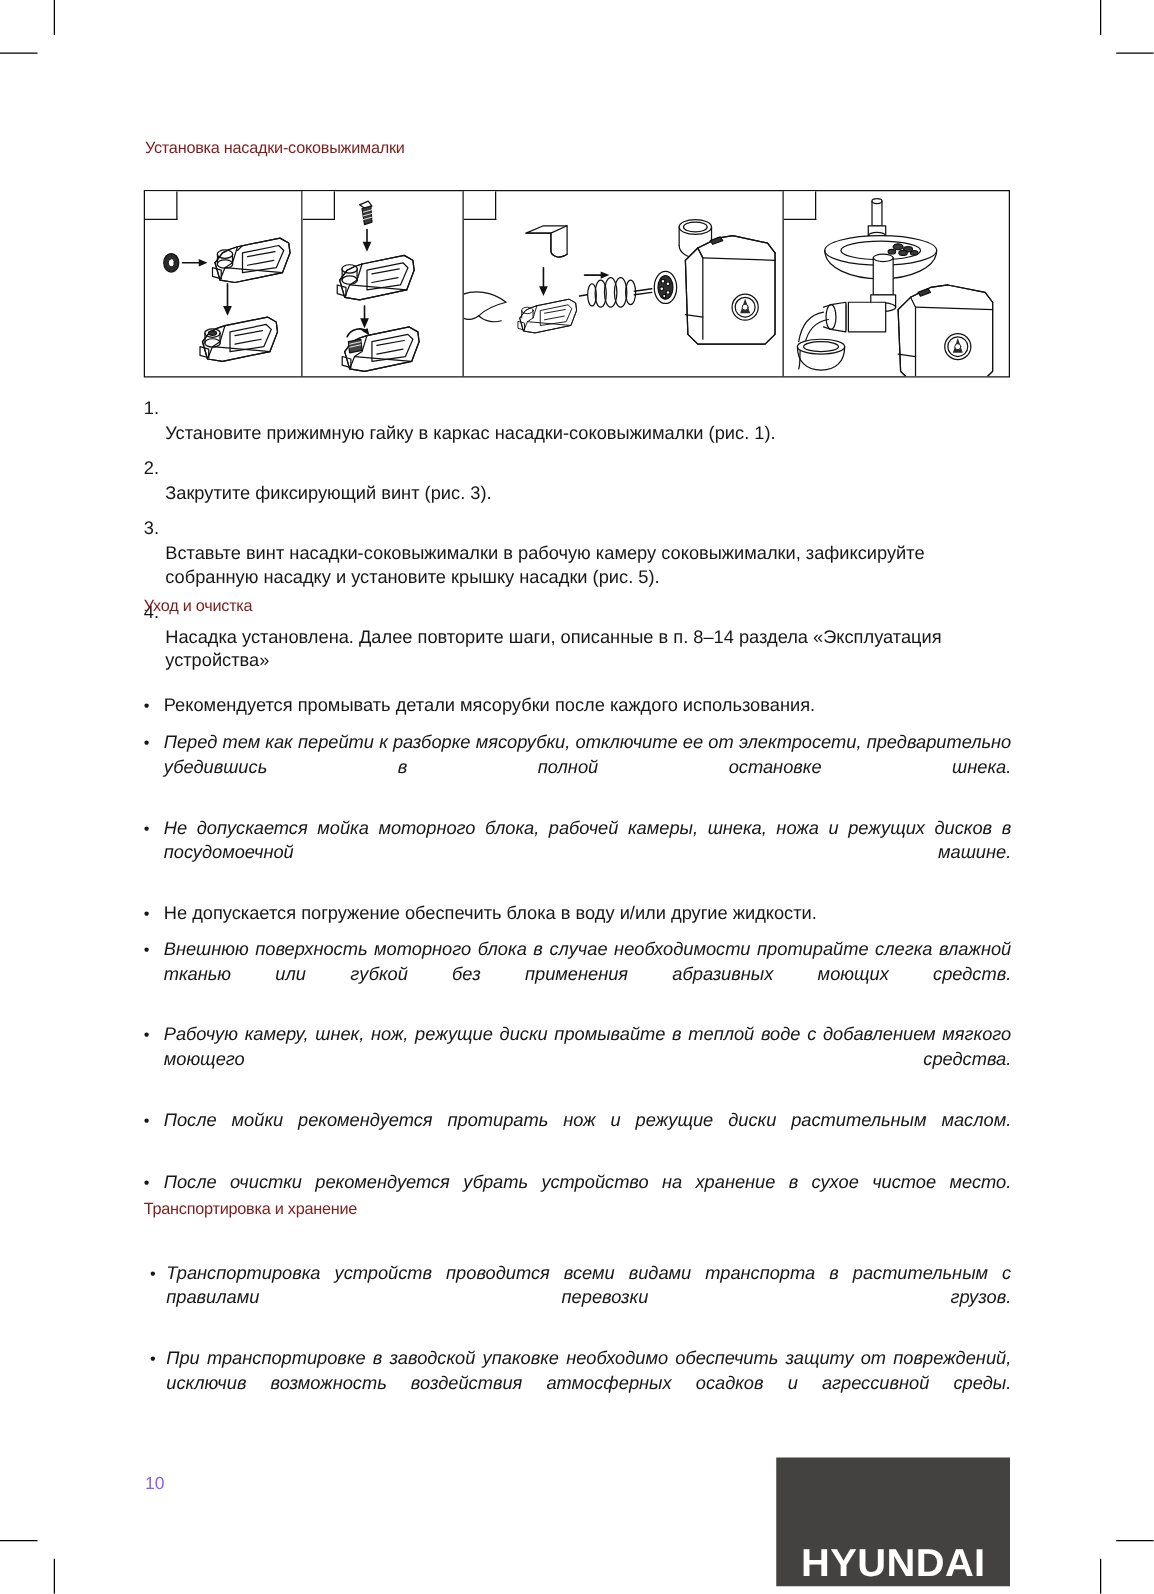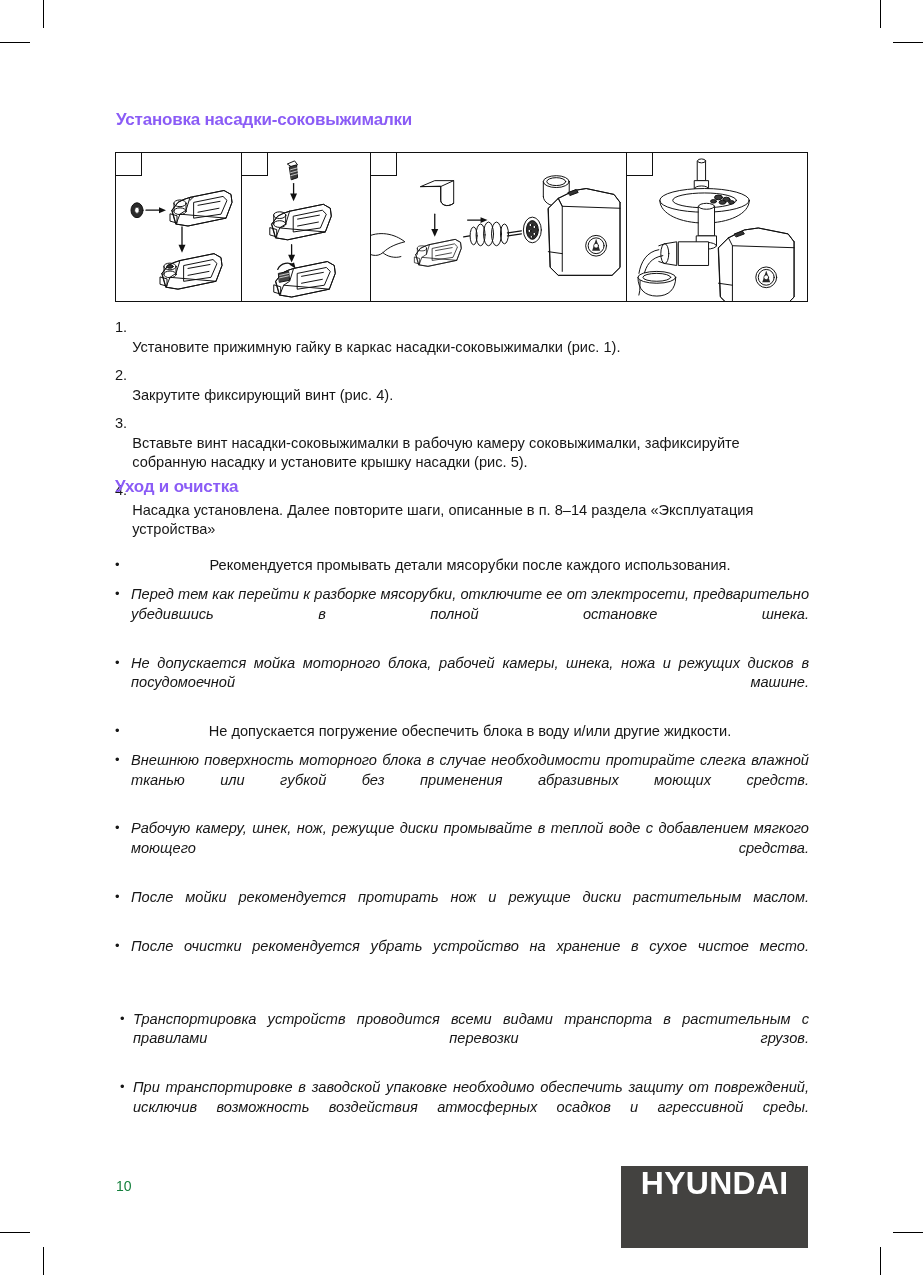--- a/index.html
+++ b/index.html
@@ -34,25 +34,25 @@
   
   .page {
     position: absolute;
     left: 115px;
     top: 0;
     width: 694px;
     height: 1275px;
   }
 
   h1.section-title {
-    font-size: 17px;
-    font-weight: bold;
+    font-size: 13px;
+    font-weight: normal;
     letter-spacing: -0.2px;
     margin: 0;
-    color: #8b5cf6;
+    color: #7f1d1d;
   }
 
   .t-install  { position: absolute; left: 1px;  top: 110px; }
   .t-care     { position: absolute; left: 0;    top: 477px; font-size: 21px; }
   .t-transport{ position: absolute; left: 0;    top: 959px; font-size: 19px; }
 
   
   .figure-strip {
     position: absolute;
     left: 0px;
@@ -118,41 +118,41 @@
     color: #161616;
   }
   .bul .dot {
     flex: 0 0 auto;
     width: 16px;
     text-align: left;
     font-size: 13px;
     line-height: 1.33;
   }
   .b-transport .bul .dot { width: 13px; }
-  .bul .txt { flex: 1 1 auto; text-align: center; }
+  .bul .txt { flex: 1 1 auto; }
   .bul.j .txt { text-align: justify; font-style: italic; }
   .bul.j .txt::after { content: ""; display: inline-block; width: 100%; }
 
   
   .pageno {
     position: absolute;
     left: 1px;
     top: 1178px;
     font-size: 14px;
-    color: #15803d;
+    color: #8b5cf6;
   }
   .logo {
     position: absolute;
     left: 506px;
     top: 1166px;
     width: 187px;
-    height: 82px;
+    height: 103px;
     background: #434240;
     display: flex;
-    align-items: flex-start;
+    align-items: flex-end;
     justify-content: center;
   }
   .logo span {
     color: #ffffff;
     font-family: "Liberation Sans", sans-serif;
     font-weight: bold;
     font-size: 31px;
     letter-spacing: 0.3px;
     transform: scaleX(1.03);
   }
@@ -434,21 +434,21 @@
     </div>
   </div>
 
   <div class="numlist">
     <div class="num-item">
       <span class="n">1.</span>
       <span class="txt">Установите прижимную гайку в каркас насадки-соковыжималки (рис. 1).</span>
     </div>
     <div class="num-item">
       <span class="n">2.</span>
-      <span class="txt">Закрутите фиксирующий винт (рис. 4).</span>
+      <span class="txt">Закрутите фиксирующий винт (рис. 3).</span>
     </div>
     <div class="num-item">
       <span class="n">3.</span>
       <span class="txt">Вставьте винт насадки-соковыжималки в рабочую камеру соковыжималки, зафиксируйте собранную насадку и установите крышку насадки (рис. 5).</span>
     </div>
     <div class="num-item">
       <span class="n">4.</span>
       <span class="txt">Насадка установлена. Далее повторите шаги, описанные в п. 8–14 раздела «Эксплуатация устройства»</span>
     </div>
   </div>
@@ -483,20 +483,21 @@
     <div class="bul j">
       <span class="dot">•</span>
       <span class="txt">После мойки рекомендуется протирать нож и режущие диски растительным маслом.</span>
     </div>
     <div class="bul j">
       <span class="dot">•</span>
       <span class="txt">После очистки рекомендуется убрать устройство на хранение в сухое чистое место.</span>
     </div>
   </div>
 
+  <h1 class="section-title t-transport">Транспортировка и хранение</h1>
 
   <div class="bullets b-transport">
     <div class="bul j">
       <span class="dot">•</span>
       <span class="txt">Транспортировка устройств проводится всеми видами транспорта в растительным с правилами перевозки грузов.</span>
     </div>
     <div class="bul j">
       <span class="dot">•</span>
       <span class="txt">При транспортировке в заводской упаковке необходимо обеспечить защиту от повреждений, исключив возможность воздействия атмосферных осадков и агрессивной среды.</span>
     </div>

